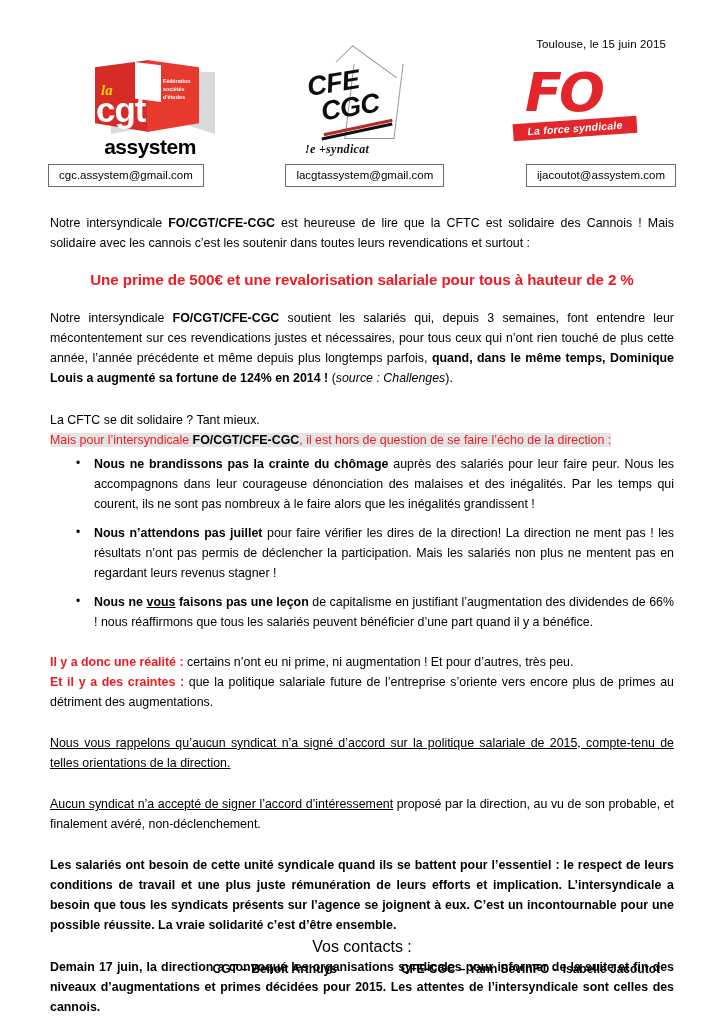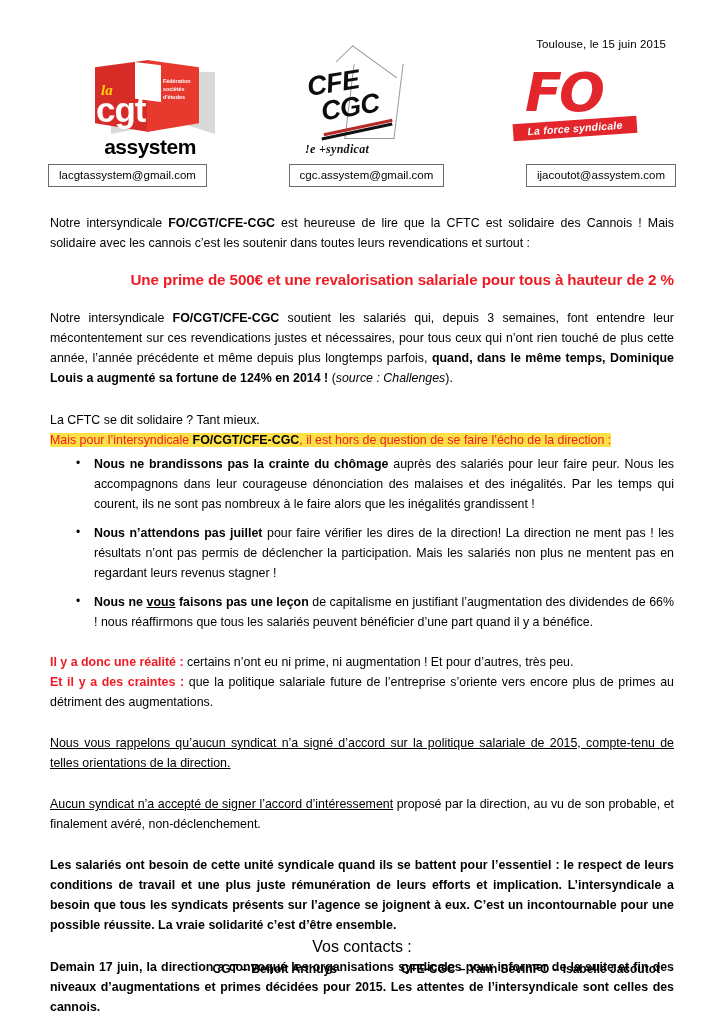--- a/index.html
+++ b/index.html
@@ -165,26 +165,26 @@
     margin: 0 0 11px 0;
     font-size: 12.4px;
     line-height: 1.62;
     text-align: justify;
   }
   p.tight { margin-bottom: 0; }
   .headline {
     color: #ed1c24;
     font-weight: bold;
     font-size: 15.2px;
-    text-align: right;
+    text-align: center;
     margin: 18px 0 20px 0;
     letter-spacing: -.1px;
   }
   .hl {
-    background: #fde047;
+    background: #e5e5e5;
     color: #ed1c24;
     display: inline;
   }
   .hl b { color: #000000; }
   .red { color: #ed1c24; font-weight: bold; }
   .u { text-decoration: underline; }
   ul {
     margin: 4px 0 6px 0;
     padding-left: 44px;
     list-style: none;
@@ -271,22 +271,22 @@
         <div class="fo-text">FO</div>
         <div class="fo-banner">
           <span>La force syndicale</span>
         </div>
       </div>
     </div>
 
   </div>
 
   <div class="mail-row">
+    <div class="mail-box">cgc.assystem@gmail.com</div>
     <div class="mail-box">lacgtassystem@gmail.com</div>
-    <div class="mail-box">cgc.assystem@gmail.com</div>
     <div class="mail-box">ijacoutot@assystem.com</div>
   </div>
 
   <div class="content">
 
     <p><span>Notre intersyndicale </span><b>FO/CGT/CFE-CGC</b><span> est heureuse de lire que la CFTC est solidaire des Cannois ! Mais solidaire avec les cannois c’est les soutenir dans toutes leurs revendications et surtout :</span></p>
 
     <div class="headline">Une prime de 500€ et une revalorisation salariale pour tous à hauteur de 2 %</div>
 
     <p><span>Notre intersyndicale </span><b>FO/CGT/CFE-CGC</b><span> soutient les salariés qui, depuis 3 semaines, font entendre leur mécontentement sur ces revendications justes et nécessaires, pour tous ceux qui n’ont rien touché de plus cette année, l’année précédente et même depuis plus longtemps parfois, </span><b>quand, dans le même temps, Dominique Louis a augmenté sa fortune de 124% en 2014 !</b><span> (</span><i>source : Challenges</i><span>).</span></p>

